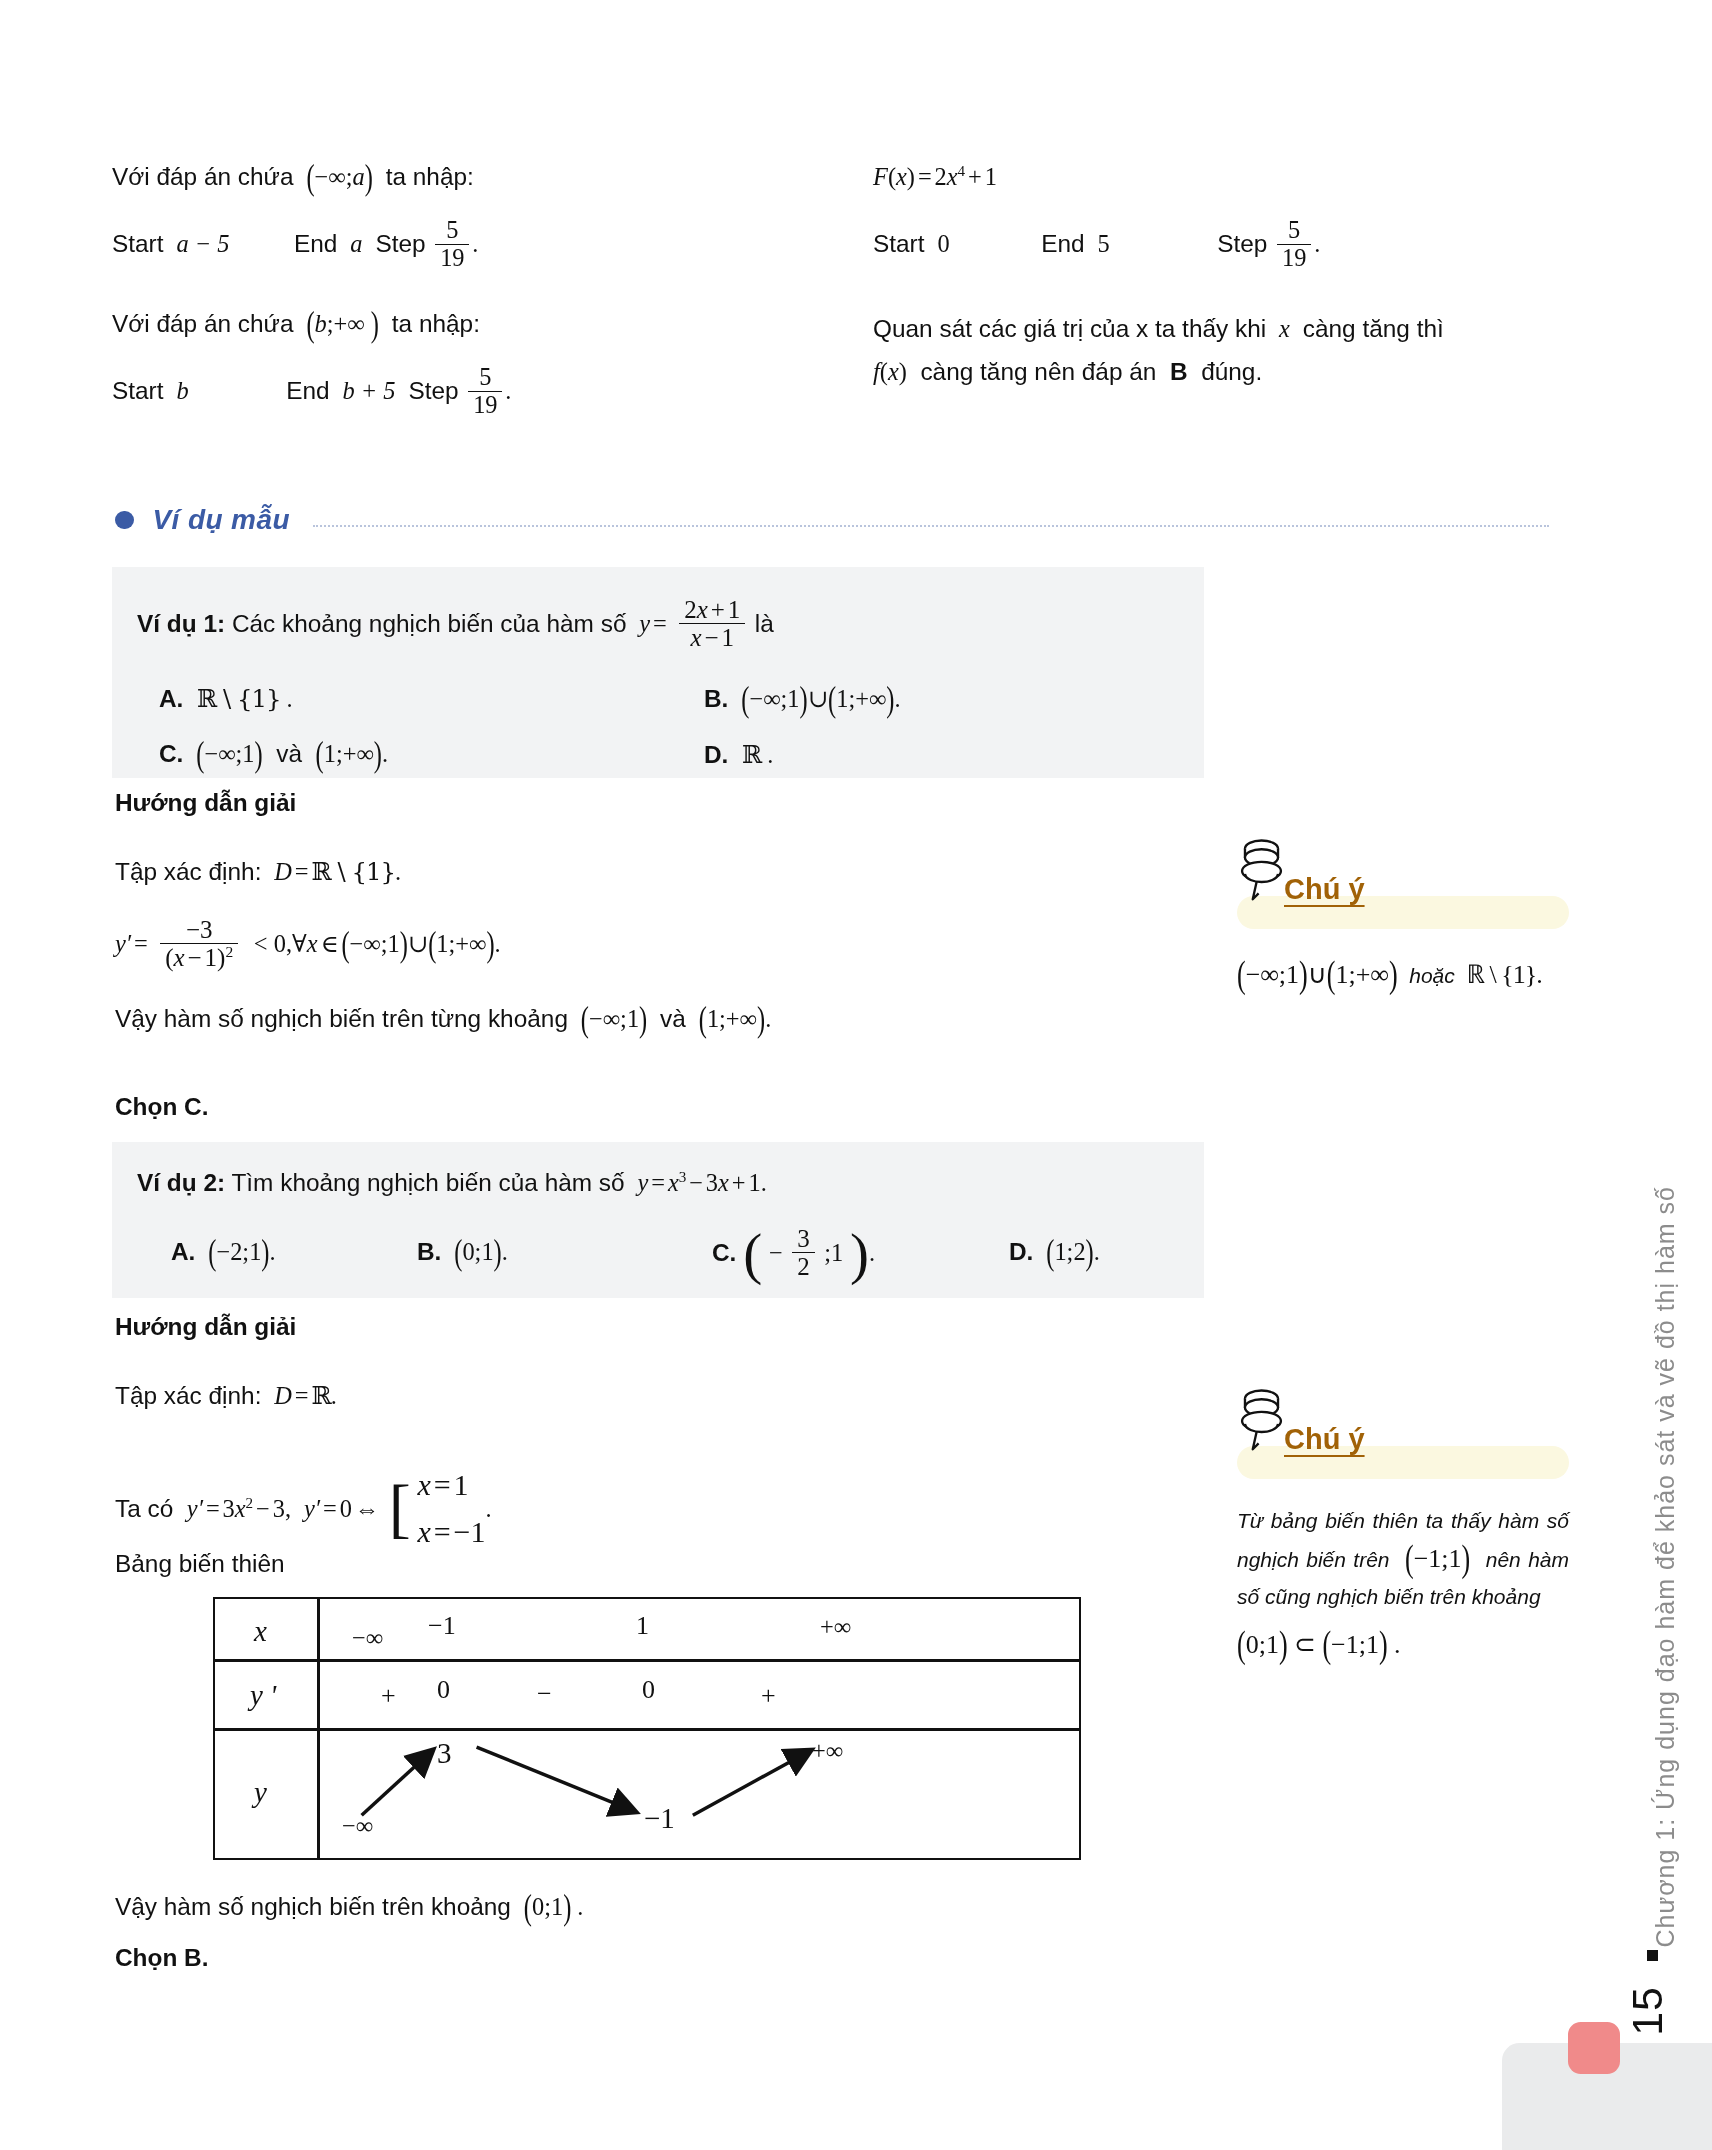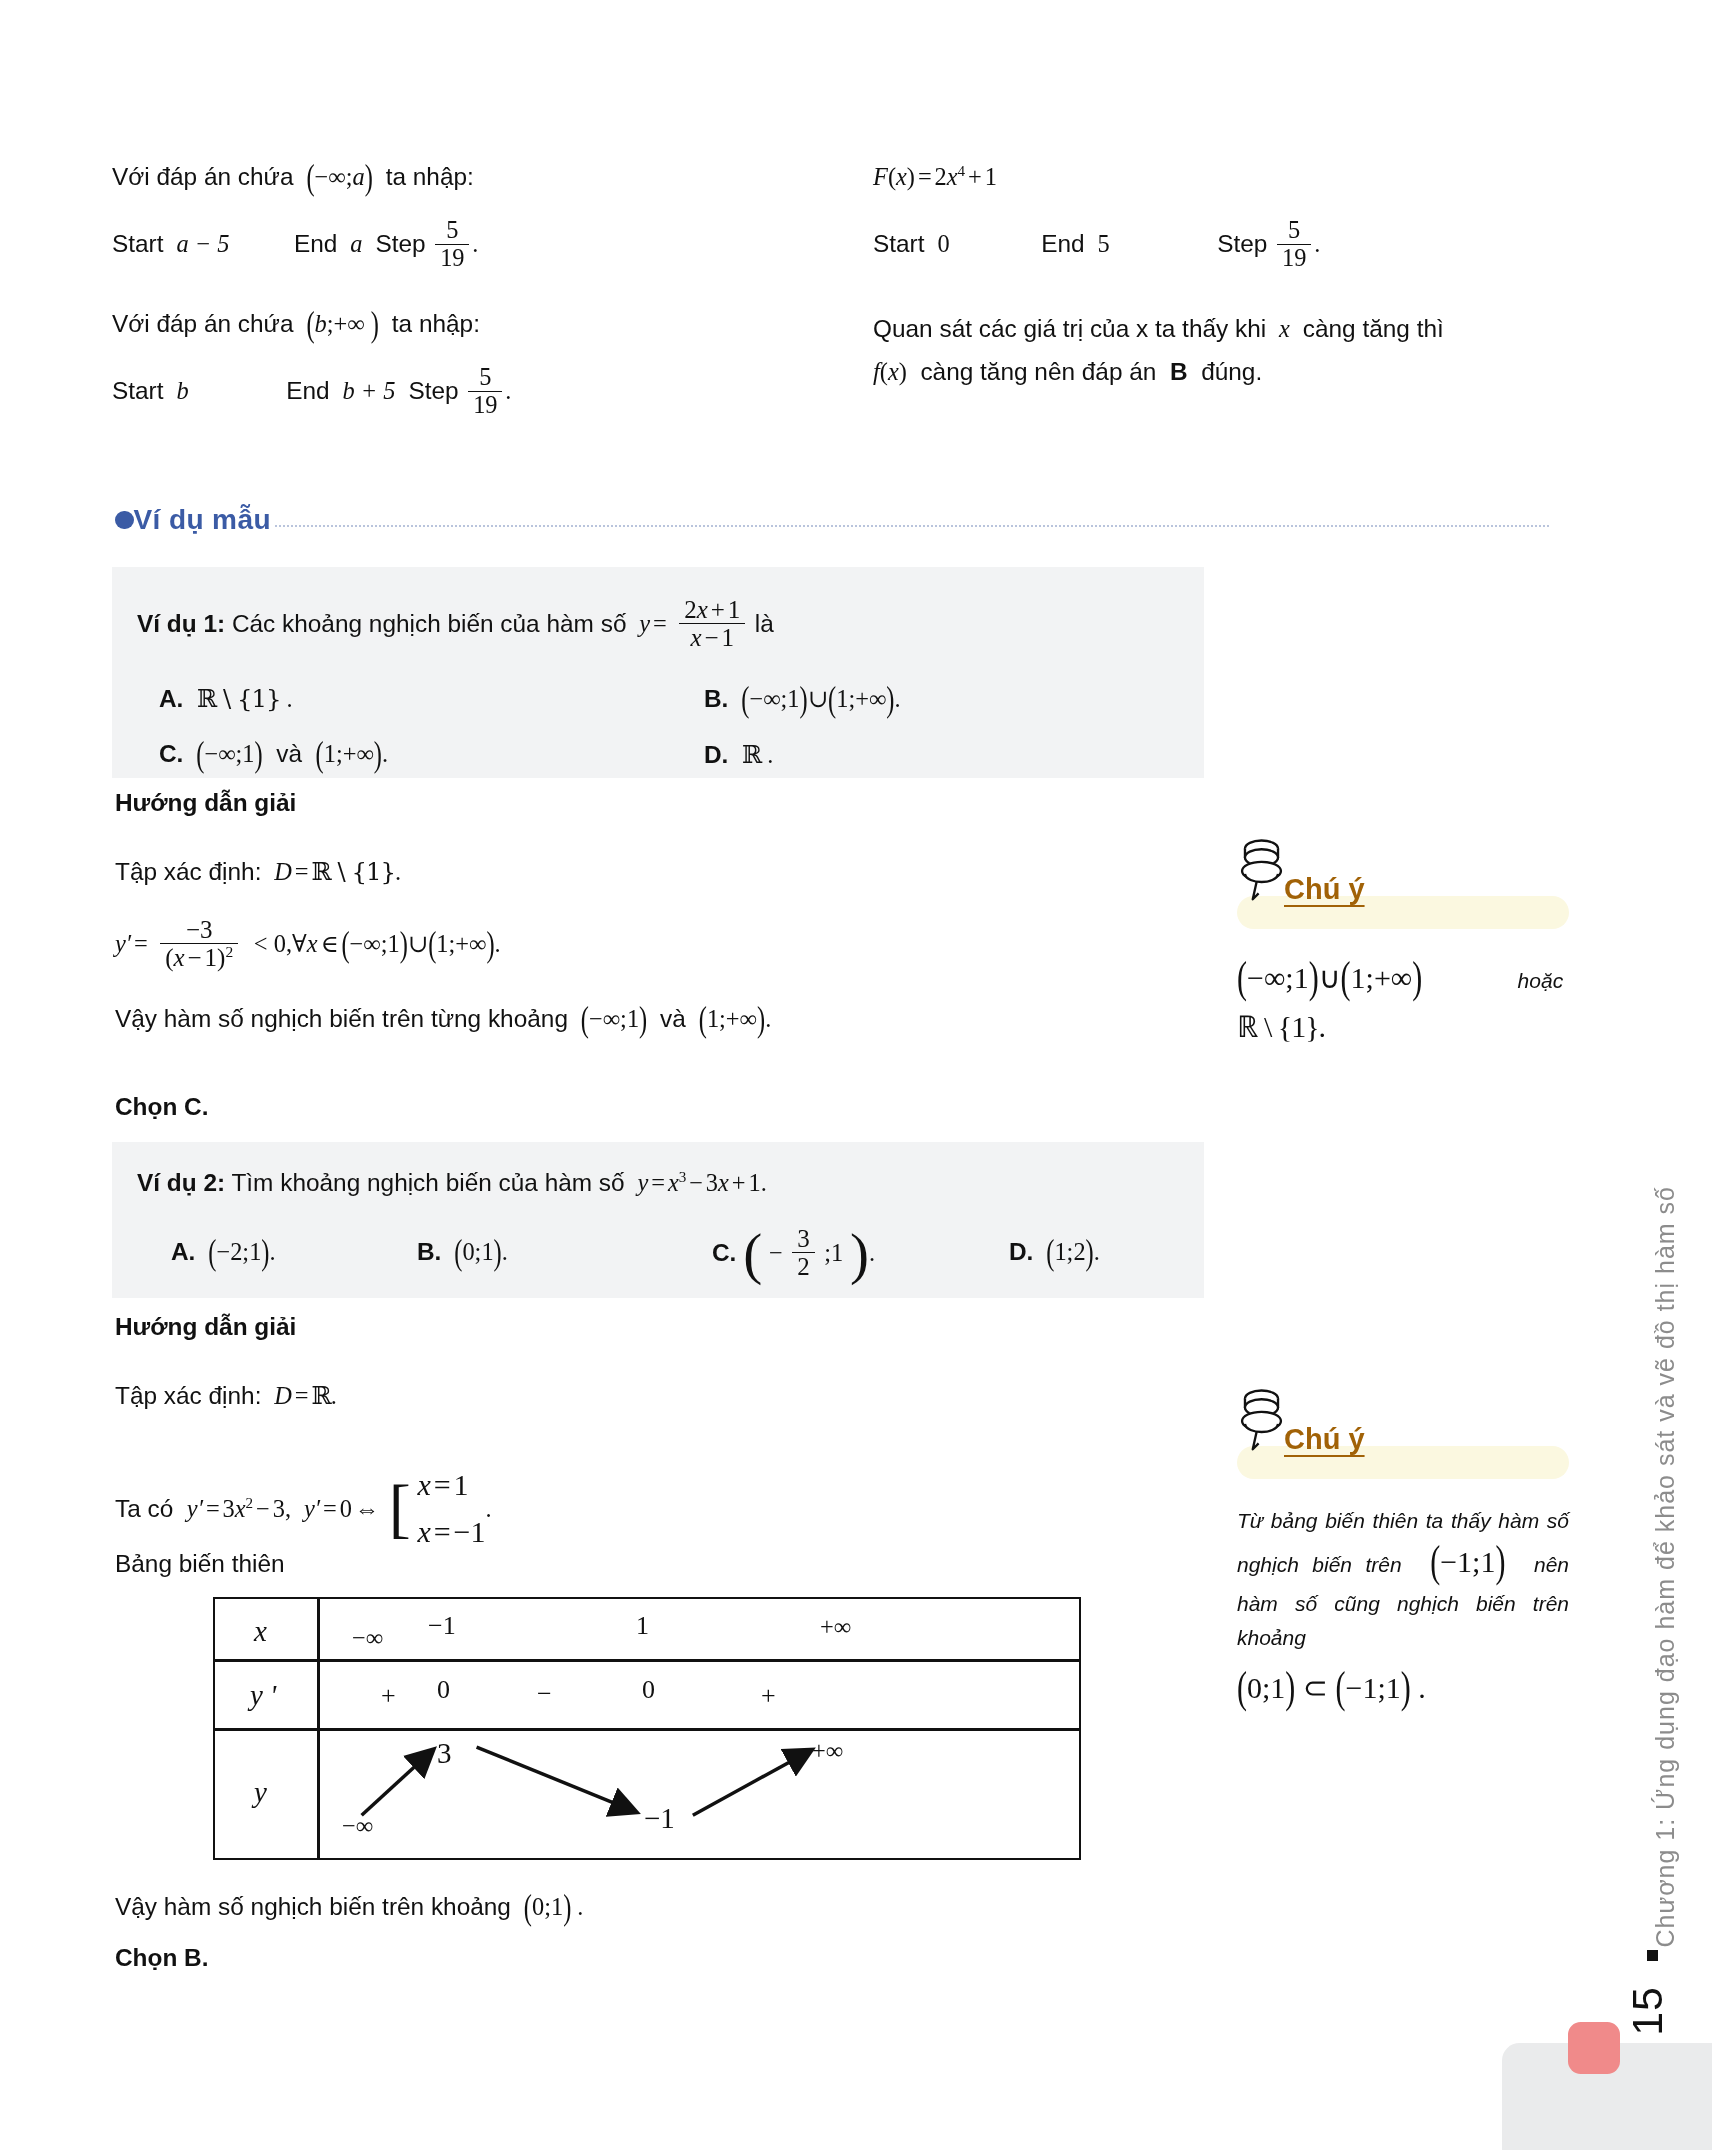--- a/index.html
+++ b/index.html
@@ -29,21 +29,21 @@
 
   
   .col-left{position:absolute;left:112px;top:119px;width:546px;}
   .col-right{position:absolute;left:873px;top:119px;width:673px;}
   .line{font-size:24.4px;line-height:1.45;margin-bottom:25px;white-space:nowrap;}
   .line.wrap{white-space:normal;}
   .tab{display:inline-block;}
 
   
   .sec-head{position:absolute;left:115px;top:464px;width:1434px;
-            display:flex;align-items:center;gap:0;}
+            display:flex;align-items:center;gap:19px;font-style:italic;}
   .sec-bullet{width:18.5px;height:18.5px;border-radius:50%;background:#3b5ba5;flex:0 0 auto;}
   .sec-title{color:#3b5ba5;font-weight:bold;font-size:28px;letter-spacing:0.4px;flex:0 0 auto;}
   .sec-rule{flex:1 1 auto;height:0;border-bottom:2.9px dotted #b9c4dc;margin-top:11.7px;margin-left:3.9px;}
 
   
   .exbox{position:absolute;background:#f2f3f4;}
   #ex1{left:112px;top:527px;width:1092px;height:211px;}
   #ex2{left:112px;top:1102px;width:1092px;height:156px;}
   .ex-stem{position:absolute;font-size:24.4px;white-space:nowrap;}
   .ex-opt{position:absolute;font-size:24.4px;white-space:nowrap;}
@@ -54,21 +54,21 @@
   .txt.b{font-weight:bold;}
 
   
   .note{position:absolute;width:332px;}
   .note-banner{position:relative;height:33px;border-radius:16.6px;background:#fbf8e0;}
   .note-title{position:absolute;left:47px;top:-23.4px;font-size:29px;font-weight:bold;
               color:#a16207;text-decoration:underline;text-underline-offset:5.9px;}
   .pin{position:absolute;left:-2px;top:-57px;width:53px;height:70px;}
   .note-body{margin-top:25px;font-style:italic;font-size:21px;line-height:1.62;
              text-align:justify;font-family:"Liberation Sans",sans-serif;}
-  .note-body .ml{font-family:"Liberation Serif",serif;font-style:normal;font-size:30px;}
+  .note-body .ml{font-family:"Liberation Serif",serif;font-style:normal;font-size:26px;}
 
   
   #bbt{position:absolute;left:213px;top:1557px;width:868px;height:263px;
        border:2.9px solid #111;box-sizing:border-box;background:#fff;}
   #bbt .vline{position:absolute;left:102px;top:0;bottom:0;width:2.9px;background:#111;}
   #bbt .hline{position:absolute;left:0;right:0;height:2.9px;background:#111;}
   #bbt .cellhdr{position:absolute;font-family:"Liberation Serif",serif;font-style:italic;font-size:29px;}
   #bbt .v{position:absolute;font-family:"Liberation Serif",serif;font-size:26px;}
   #bbt svg{position:absolute;left:0;top:0;overflow:visible;}
 

